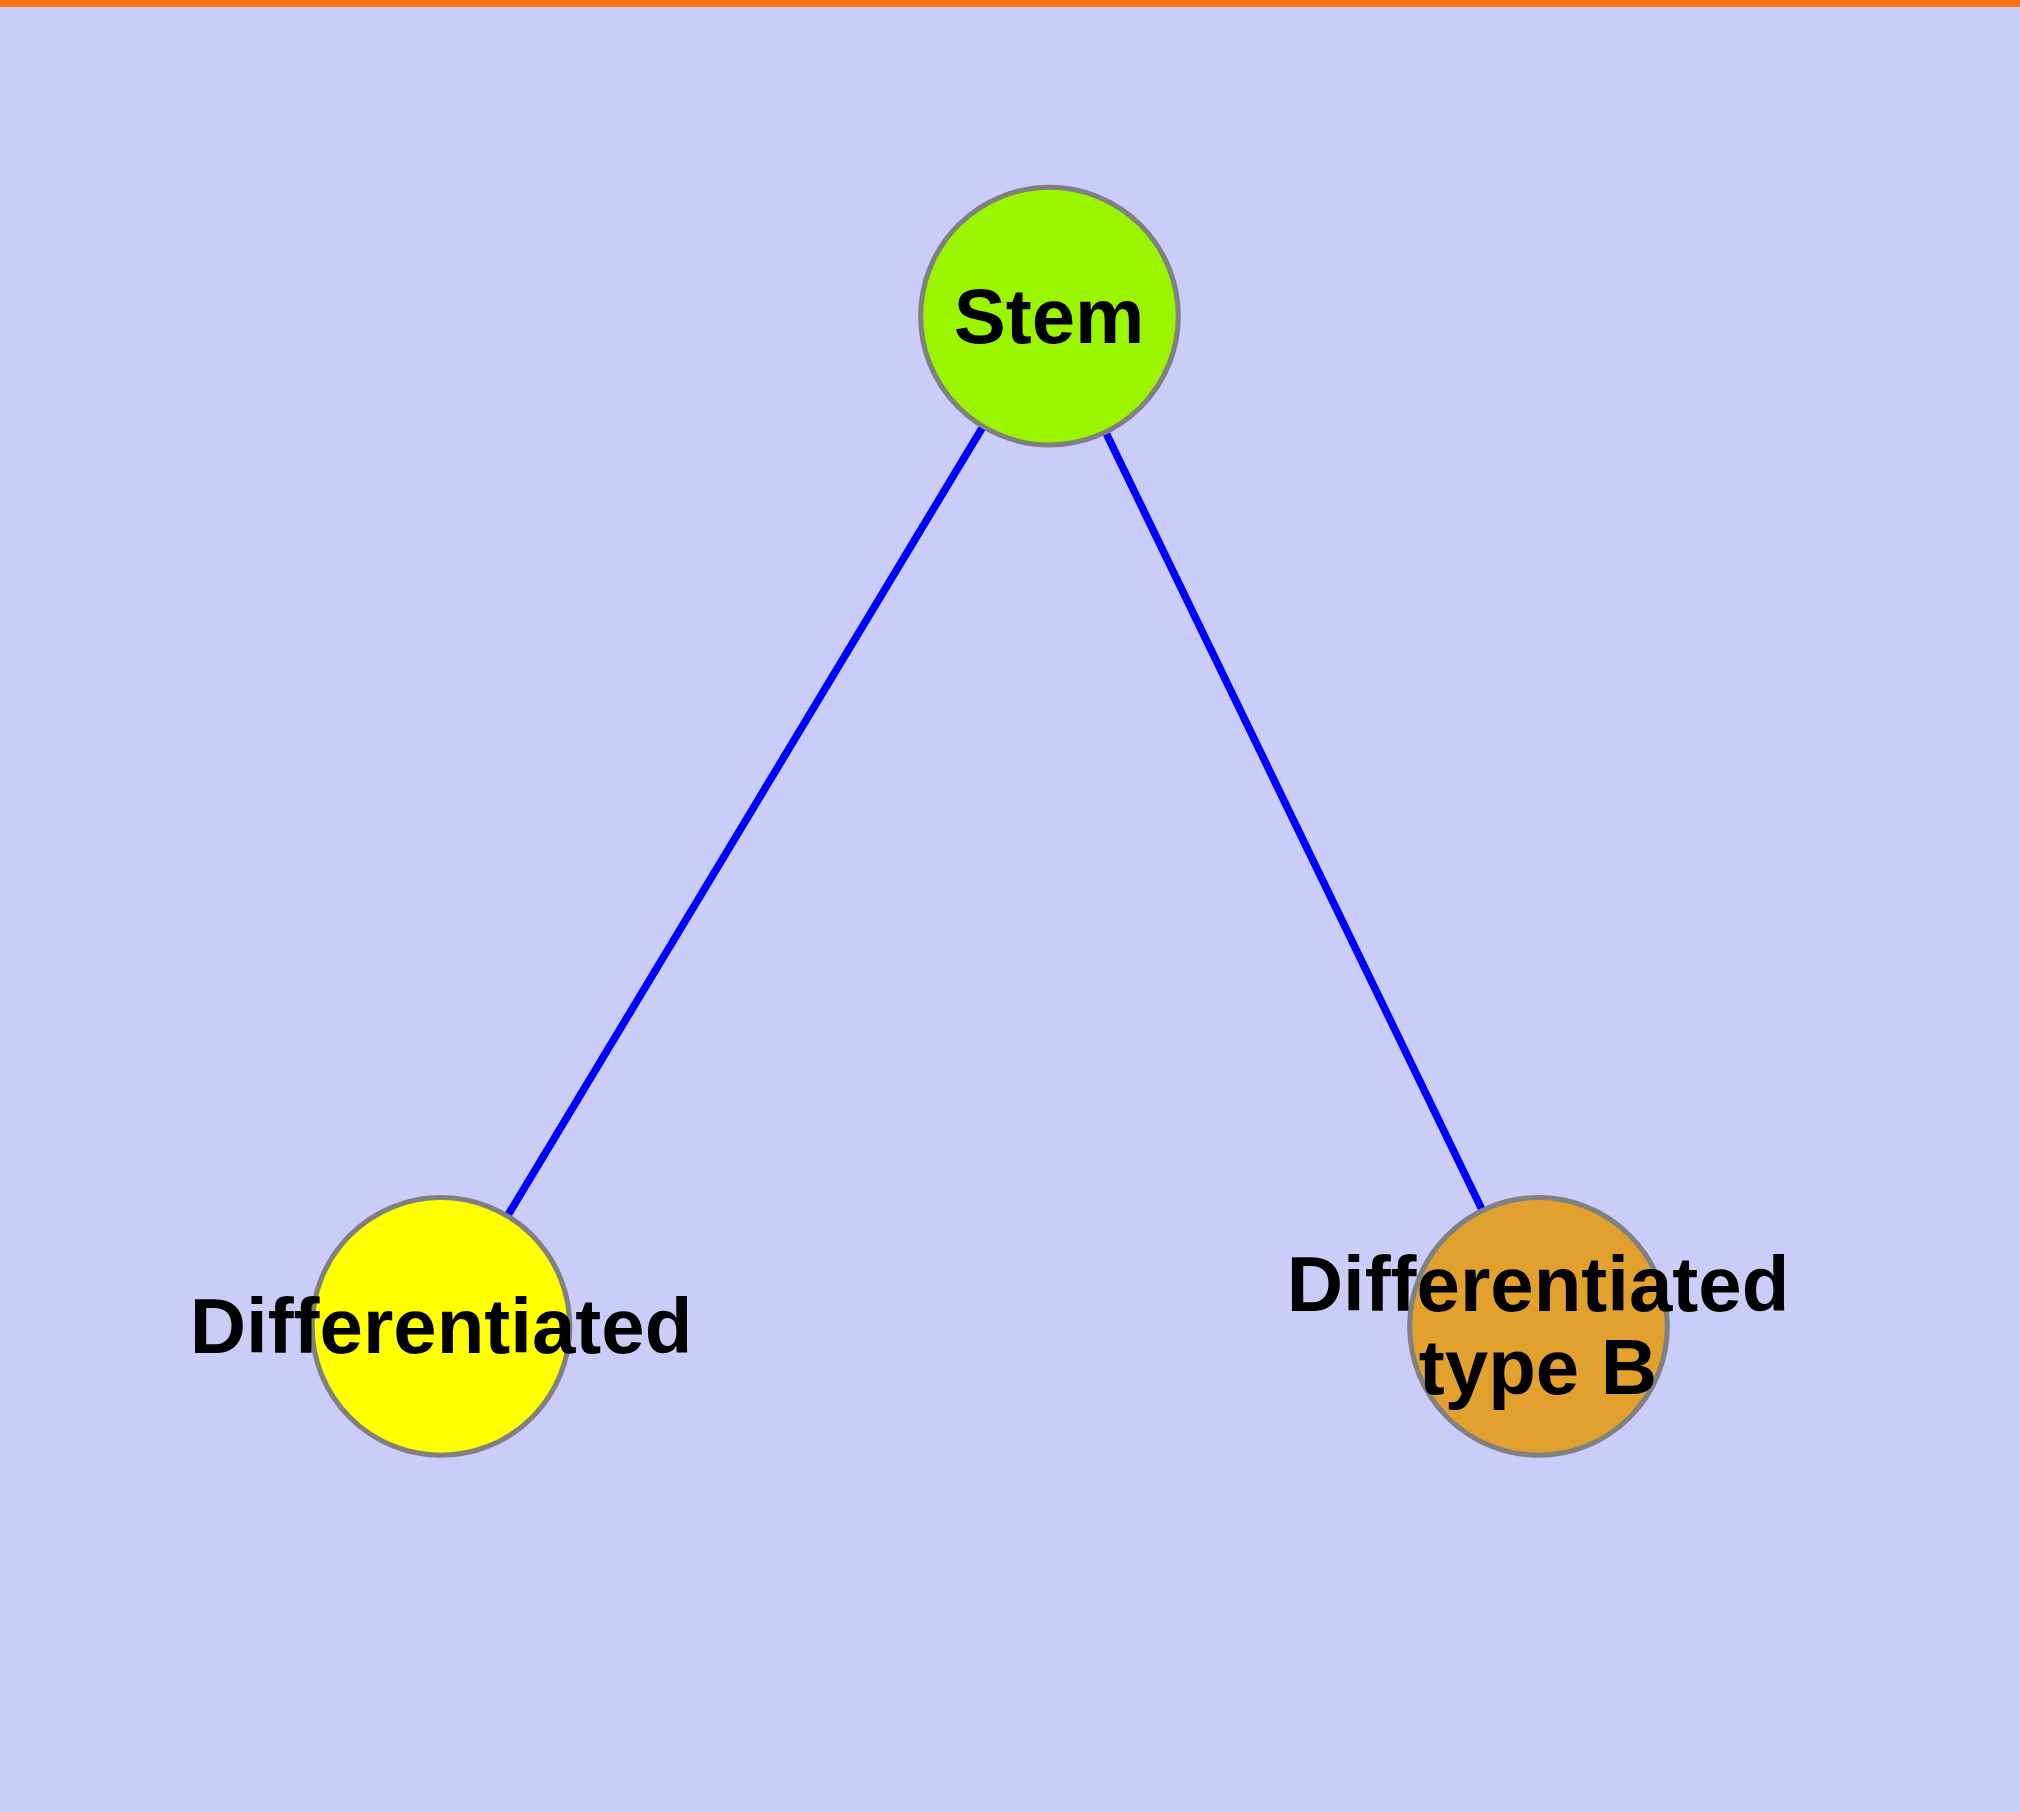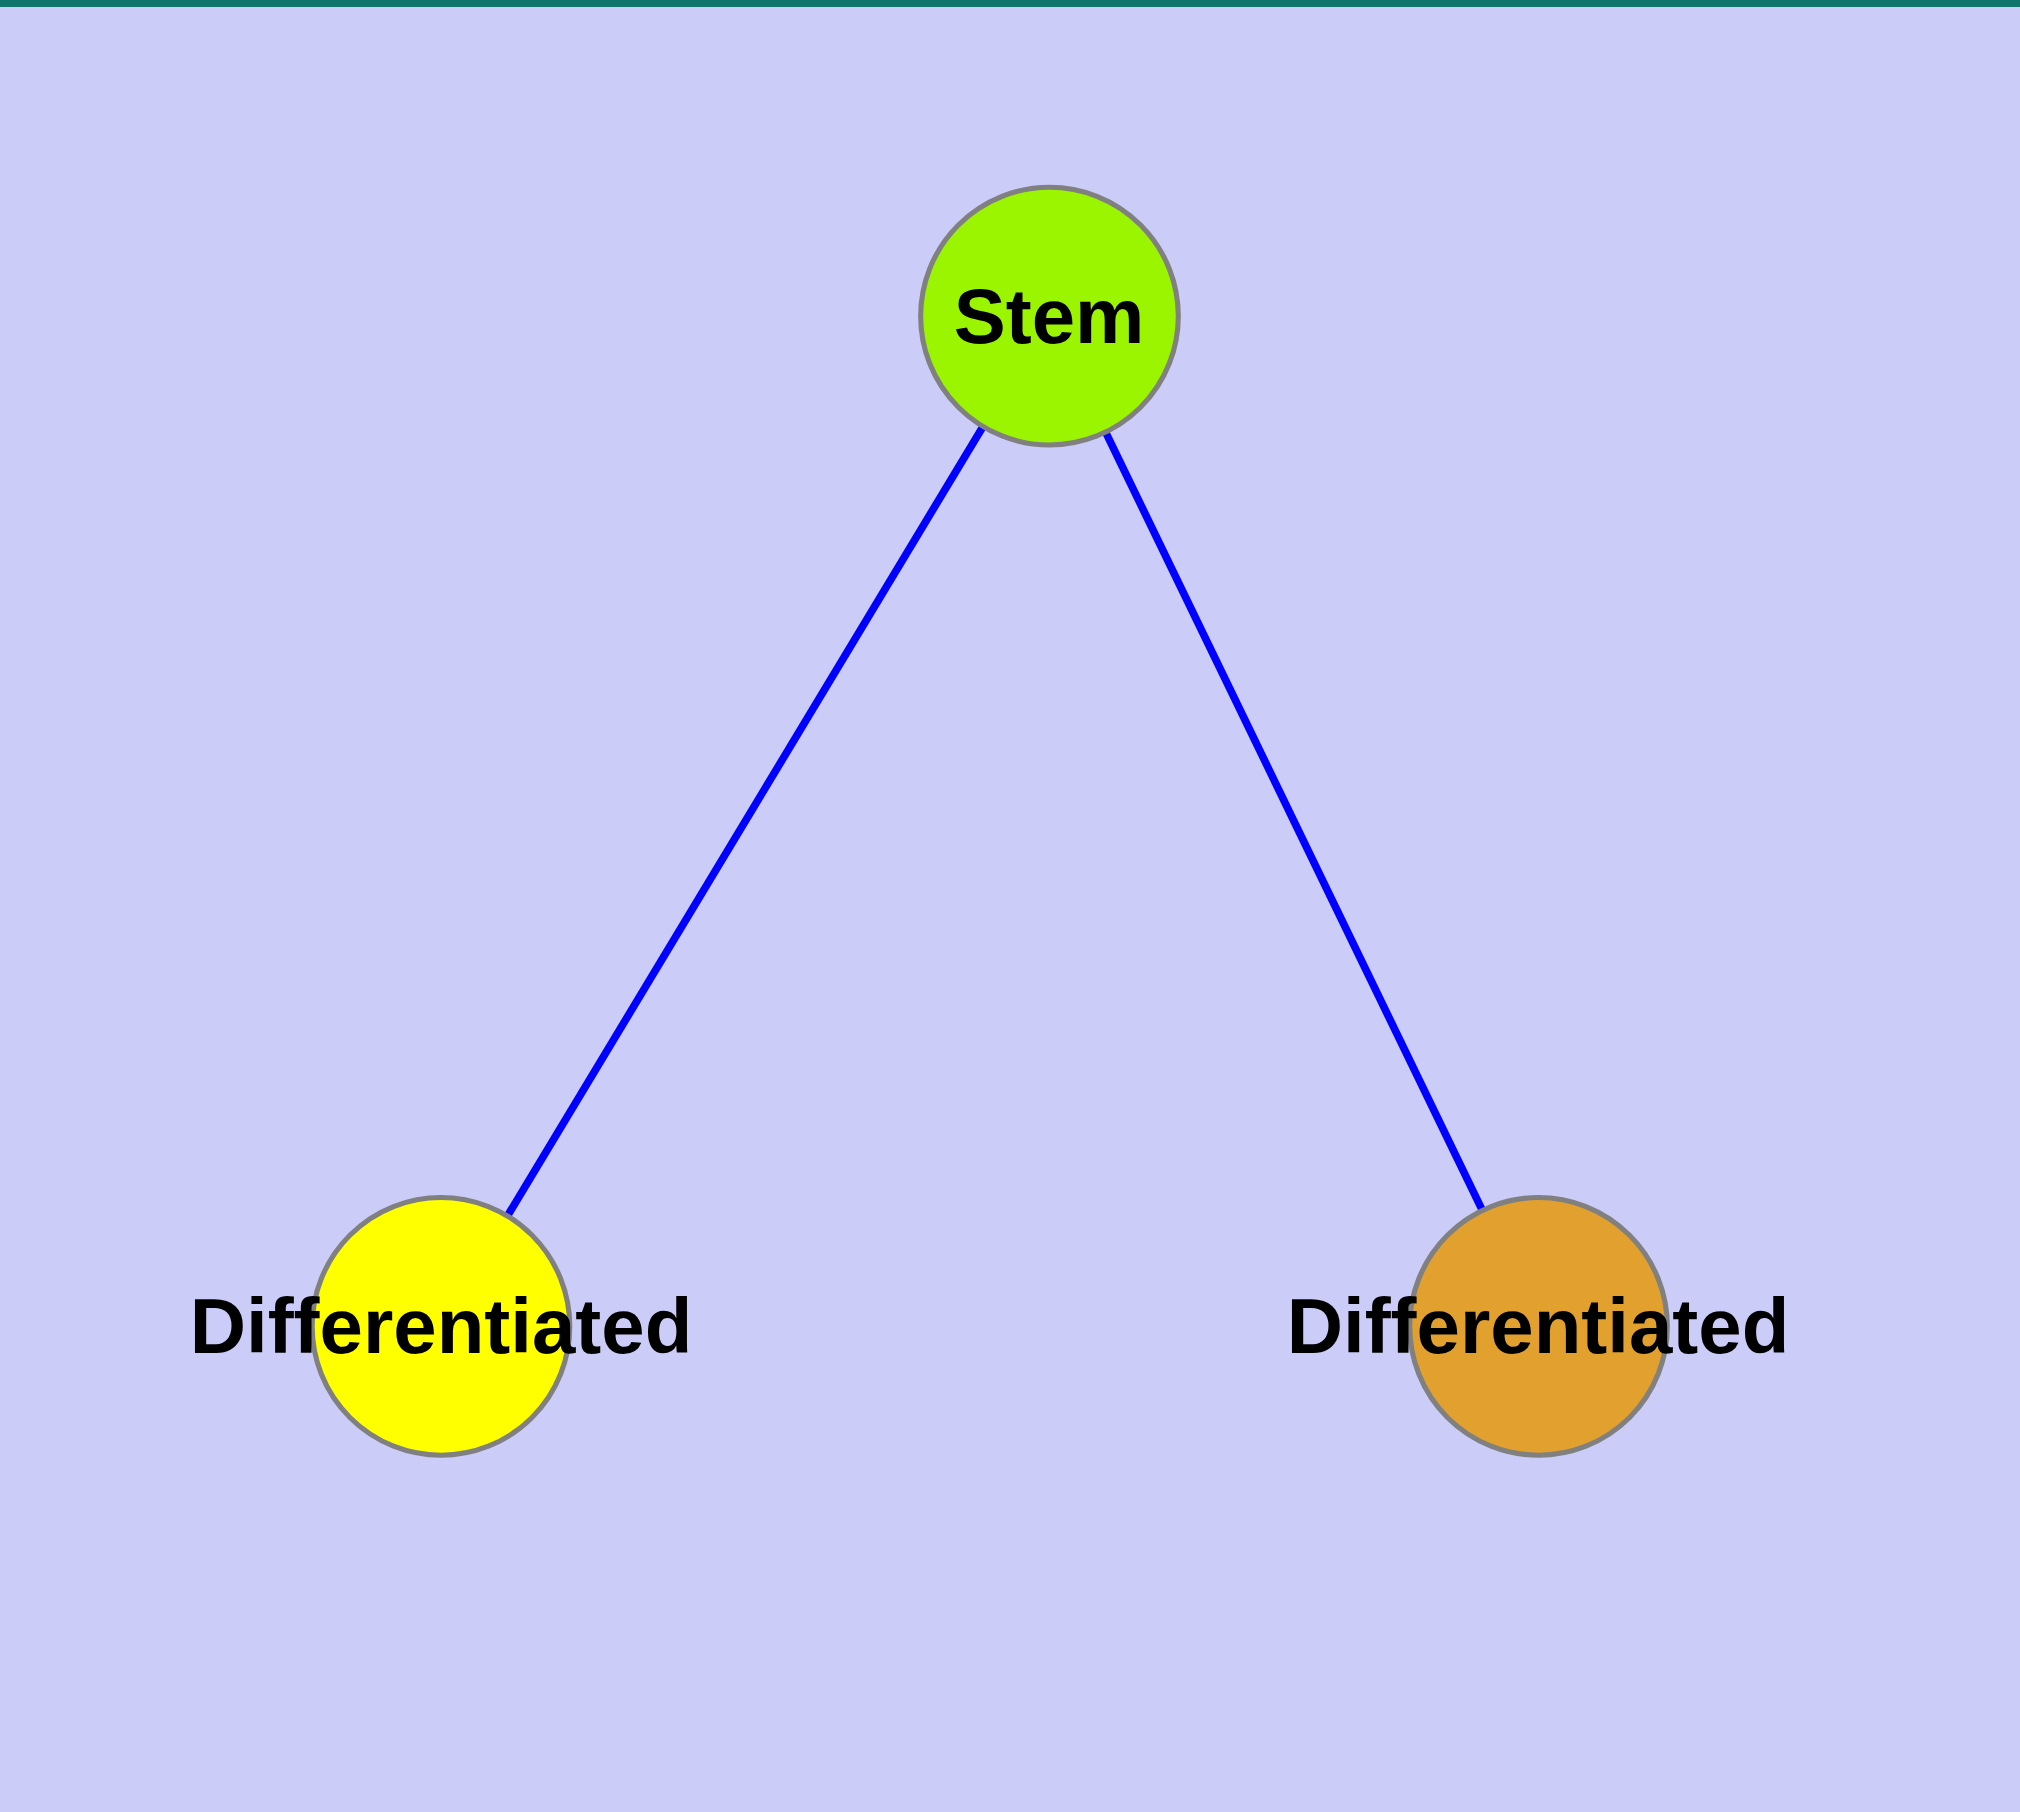--- a/index.html
+++ b/index.html
@@ -4,21 +4,21 @@
 <style>
   html, body {
     margin: 0;
     padding: 0;
     background: #ffffff;
   }
   #canvas {
     position: relative;
     width: 2021px;
     height: 1812px;
-    background: #0f766e;
+    background: #f97316;
     overflow: hidden;
     font-family: "Liberation Sans", sans-serif;
   }
   #plot-bg {
     position: absolute;
     left: 0;
     top: 6.8px;
     width: 2021px;
     height: 1805px;
     background: #ccccf9;
@@ -57,17 +57,17 @@
     <g id="nodes-layer">
         <circle cx="1238" cy="373" r="152" fill="#9cf500" stroke="#808080" stroke-width="6"></circle>
         <circle cx="520" cy="1565" r="152" fill="#ffff00" stroke="#808080" stroke-width="6"></circle>
         <circle cx="1815" cy="1565" r="152" fill="#e2a02e" stroke="#808080" stroke-width="6"></circle>
       </g>
   </svg>
 
   <div id="labels-layer">
       <div class="node-label" style="left: 1049px; top: 316px; font-size: 78px;"><div>Stem</div></div>
       <div class="node-label" style="left: 441px; top: 1326px; font-size: 78px;"><div>Differentiated</div></div>
-      <div class="node-label" style="left: 1538px; top: 1326px; font-size: 78px;"><div>Differentiated</div></div>
+      <div class="node-label" style="left: 1538px; top: 1326px; font-size: 78px;"><div>Differentiated</div><div>type B</div></div>
     </div>
 
 </div>
 
 
 </body></html>

